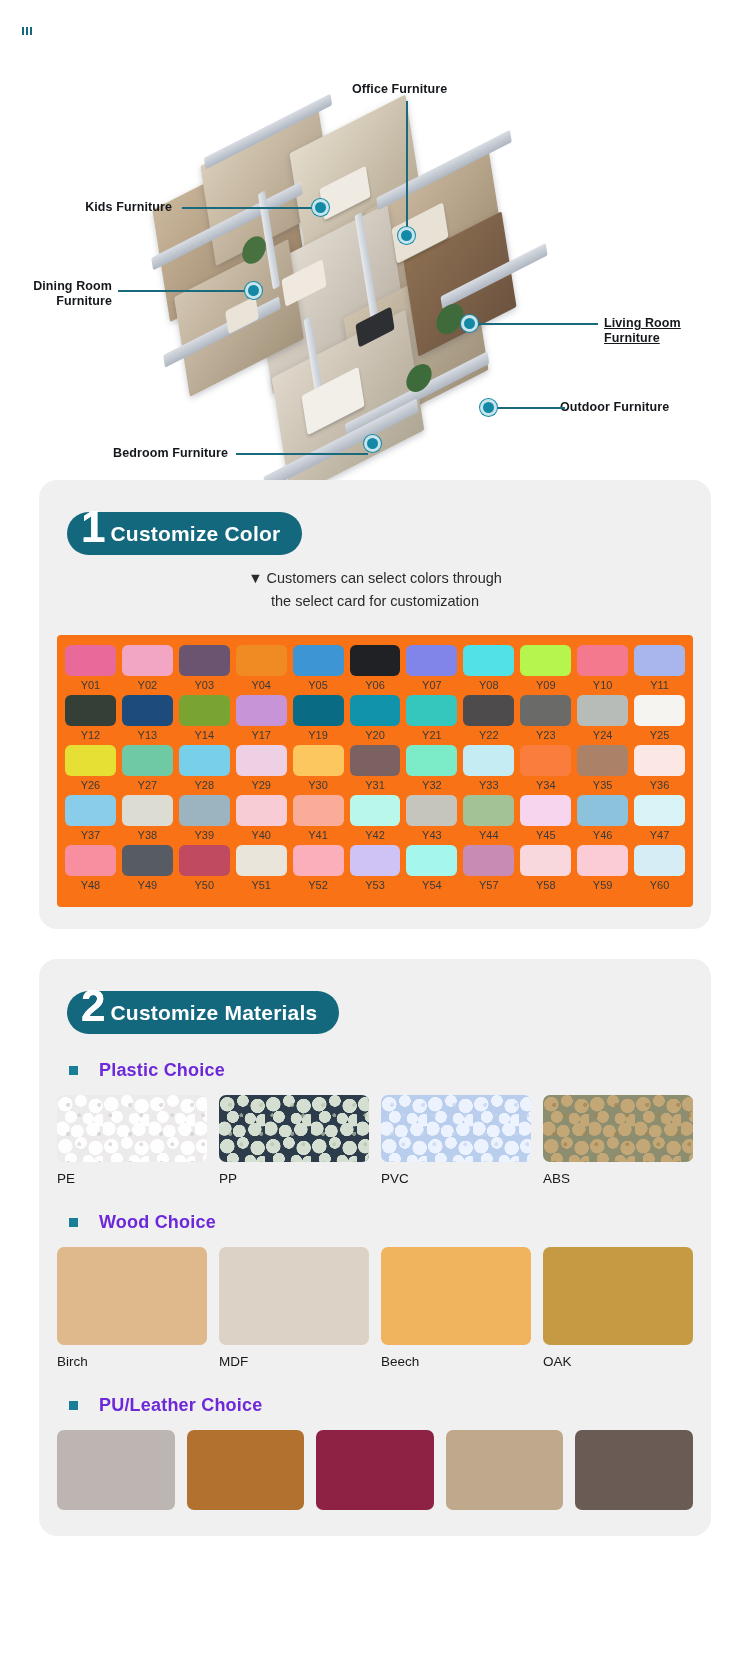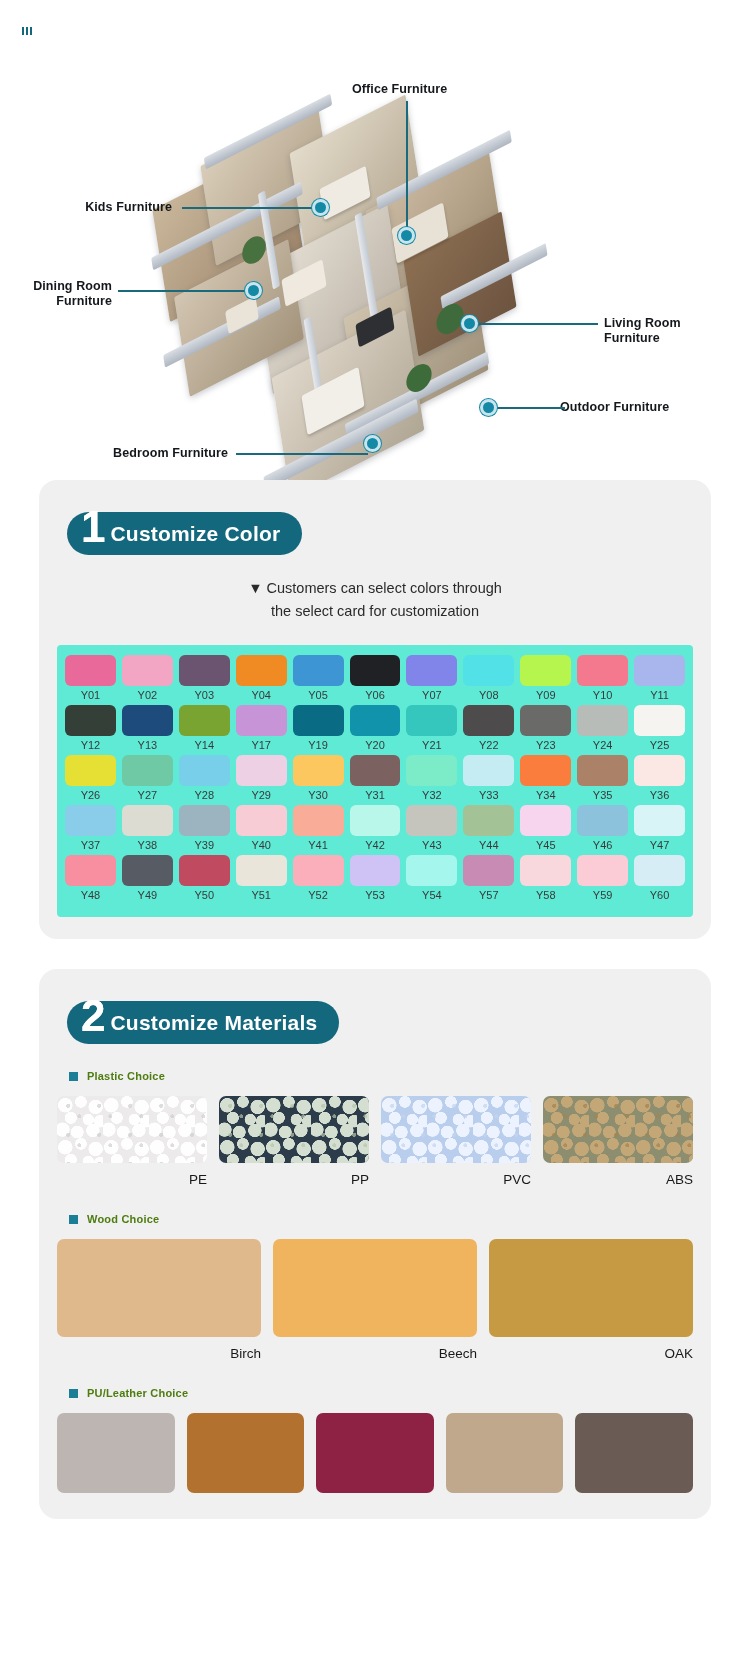--- a/index.html
+++ b/index.html
@@ -122,27 +122,27 @@
     font-weight: bold;
     color: #ffffff;
     letter-spacing: .2px;
   }
 
   .panel-note {
     text-align: center;
     font-size: 14.5px;
     color: #2a2a2a;
     line-height: 23px;
-    margin-top: 22px;
+    margin-top: 12px;
   }
 
   
   .color-card {
     margin: 22px 18px 0 18px;
-    background: #5eead4;
+    background: #f97316;
     border-radius: 4px;
     padding: 10px 8px 12px 8px;
   }
   .color-row {
     display: grid;
     grid-template-columns: repeat(11, 1fr);
     column-gap: 6px;
     margin-bottom: 4px;
   }
   .swatch-cell { text-align: center; }
@@ -164,33 +164,34 @@
     align-items: center;
     gap: 9px;
     margin: 26px 0 0 30px;
   }
   .mat-head .bullet {
     width: 9px; height: 9px;
     background: #1a7e96;
     display: block;
   }
   .mat-head .mat-title {
-    font-size: 11px;
+    font-size: 18px;
     font-weight: bold;
-    color: #4d7c0f;
+    color: #6d28d9;
     letter-spacing: .2px;
+    margin-left: 12px;
   }
 
   .tile-row {
     display: flex;
     gap: 12px;
     padding: 0 18px;
     margin-top: 14px;
   }
-  .tile-cell { flex: 1; text-align: right; }
+  .tile-cell { flex: 1; text-align: left; }
   .tile {
     width: 100%;
     border-radius: 7px;
     position: relative;
     overflow: hidden;
   }
   .tile.plastic { height: 67px; }
   .tile.wood    { height: 98px; }
   .tile.leather { height: 80px; }
   .tile-label {
@@ -295,21 +296,21 @@
 
   <div class="plan-label left" style="left:50px; top:165px; width:122px;">Kids Furniture</div>
   <div class="leader h" style="left:182px; top:172px; width:136px;"></div>
   <div class="hotspot" style="left:312px; top:164px;"></div>
 
   <div class="plan-label left" style="left:8px; top:244px; width:104px;">Dining Room
 Furniture</div>
   <div class="leader h" style="left:118px; top:255px; width:134px;"></div>
   <div class="hotspot" style="left:245px; top:247px;"></div>
 
-  <div class="plan-label right" style="left:604px; top:281px; width:130px;">Living Room
+  <div class="plan-label right" style="left:604px; top:281px; width:130px;text-decoration:underline;">Living Room
 Furniture</div>
   <div class="leader h" style="left:476px; top:288px; width:122px;"></div>
   <div class="hotspot" style="left:461px; top:280px;"></div>
 
   <div class="plan-label right" style="left:560px; top:365px;">Outdoor Furniture</div>
   <div class="leader h" style="left:497px; top:372px; width:68px;"></div>
   <div class="hotspot" style="left:480px; top:364px;"></div>
 
   <div class="plan-label left" style="left:88px; top:411px; width:140px;">Bedroom Furniture</div>
   <div class="leader h" style="left:236px; top:418px; width:132px;"></div>
@@ -597,20 +598,24 @@
       <div class="mat-head">
         <span class="bullet"></span>
         <span class="mat-title">Wood Choice</span>
       </div>
       <div class="tile-row">
         <div class="tile-cell">
           <div class="tile wood grain" style="background: rgb(223, 185, 139); --dir: 90deg;"></div>
           <div class="tile-label">Birch</div>
         </div>
         <div class="tile-cell">
+          <div class="tile wood grain" style="background: rgb(221, 210, 198); --dir: 0deg;"></div>
+          <div class="tile-label">MDF</div>
+        </div>
+        <div class="tile-cell">
           <div class="tile wood grain" style="background: rgb(240, 179, 94); --dir: 90deg;"></div>
           <div class="tile-label">Beech</div>
         </div>
         <div class="tile-cell">
           <div class="tile wood grain" style="background: rgb(198, 154, 67); --dir: 0deg;"></div>
           <div class="tile-label">OAK</div>
         </div>
       </div>
       <div class="mat-head">
         <span class="bullet"></span>

